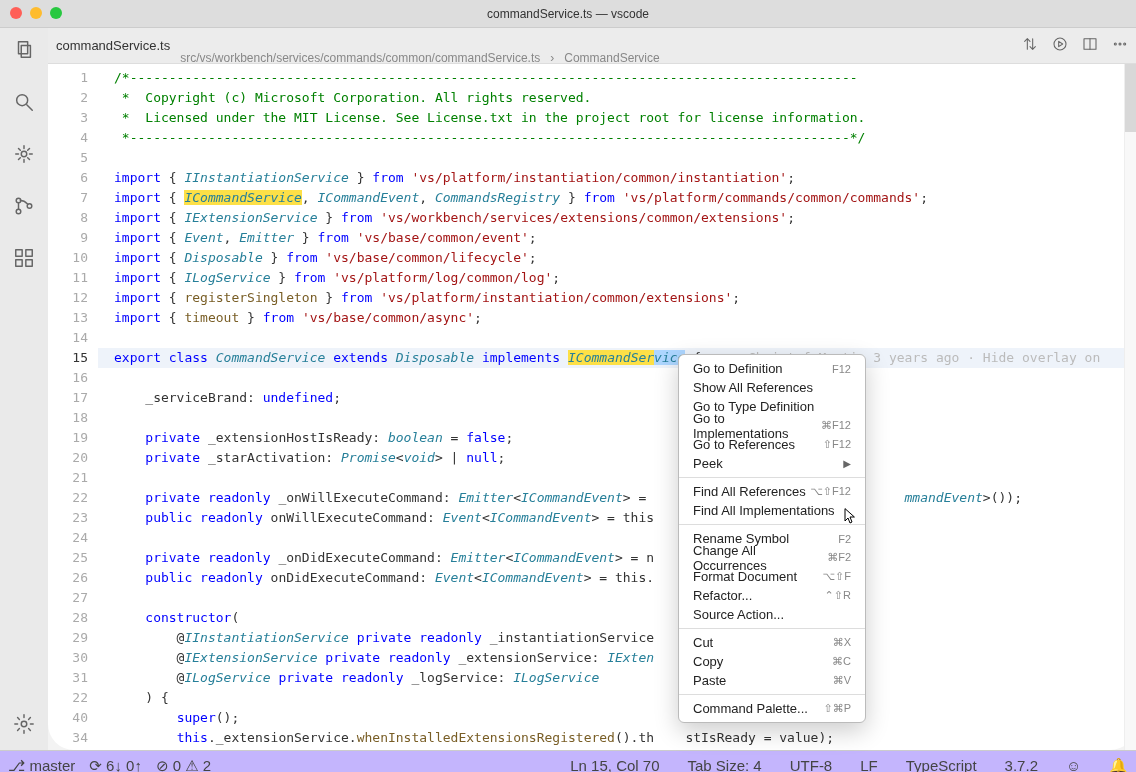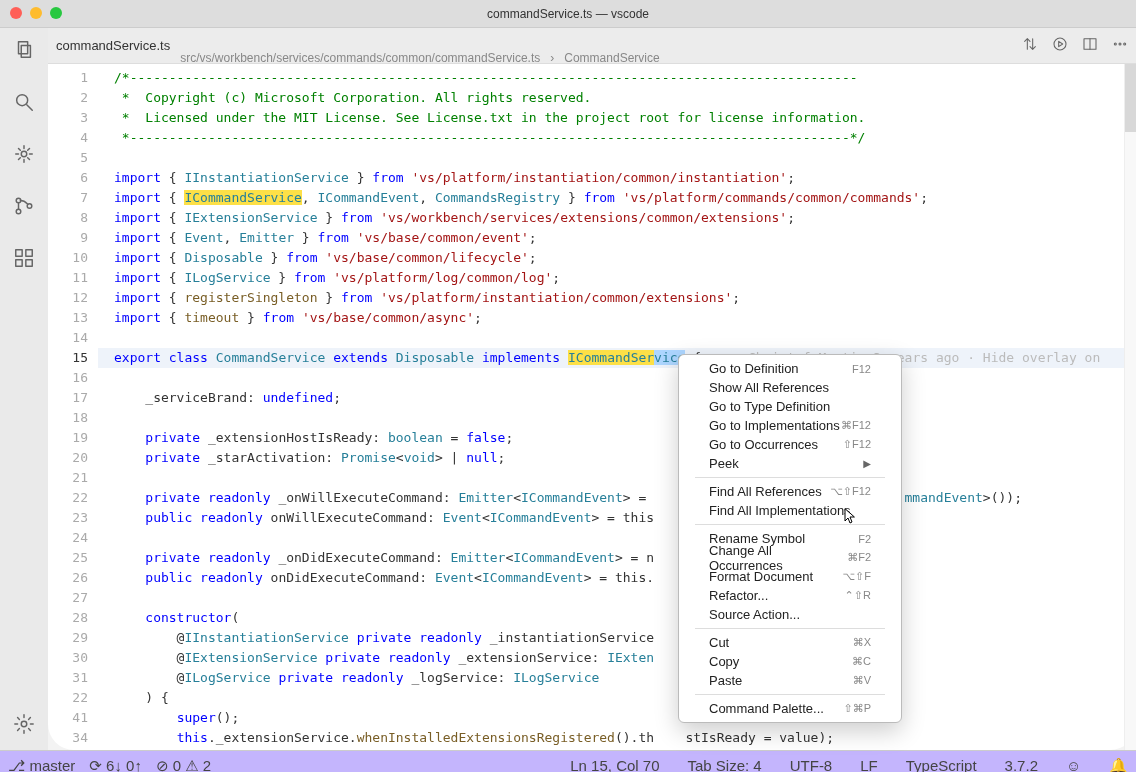--- a/index.html
+++ b/index.html
@@ -41,39 +41,39 @@
 .tabbar .right-icons span { cursor:pointer; }
 
 .code-area { flex:1; display:flex; overflow:hidden; font-family: Menlo, Consolas, monospace; font-size:13px; line-height:20px; position:relative;}
 .gutter { width:50px; text-align:right; color:#aaa; padding:4px 10px 4px 0; user-select:none;}
 .gutter div { height:20px; }
 .gutter .cur { color:#333; font-weight:500; }
 .code { flex:1; padding:4px 0; color:#333; white-space:pre; }
 .code .ln { height:20px; padding-left:16px; padding-right:8px; }
 .code .ln.cur { background:#eef3fa; }
 .k { color:#0000ff; } 
-.t { color:#267f99; } 
+.t { color:#267f99;font-style:italic; } 
 .s { color:#a31515; } 
 .c { color:#008000; } 
 .fn { color:#795e26; }
 .hl { background:#fde047; }
 .sel { background:#add6ff; }
 .blame { color:#bbb; font-style:normal; }
 .lit { color:#0000ff; }
 
 .minimap {
   position:absolute; right:0; top:0; width:12px; height:100%;
   background:#f8f8f8; border-left:1px solid #eee;
 }
 .minimap .thumb { position:absolute; left:0; width:12px; background:#c8c8c8aa; top:0; height:68px; }
 
 .context-menu {
-  position:absolute; left:678px; top:354px; width:224px;
+  position:absolute; left:678px; top:354px; width:188px;
   background:#fff; border:1px solid #bbb; border-radius:6px;
-  box-shadow:0 8px 24px rgba(0,0,0,0.2); padding:4px 16px; z-index:50;
+  box-shadow:0 8px 24px rgba(0,0,0,0.2); padding:4px 0; z-index:50;
   font-size:13px;
 }
 .context-menu .item { display:flex; align-items:center; height:19px; padding:0 14px; cursor:default; }
 .context-menu .label { flex:1; color:#222; }
 .context-menu .shortcut { color:#888; font-size:11px; }
 .context-menu .sep { height:1px; background:#ddd; margin:4px 0; }
 .context-menu .arrow { color:#666; font-size:10px; }
 
 .statusbar {
   height:31px; background:#c4b5fd; display:flex; align-items:center;
@@ -195,21 +195,21 @@
           <div>23</div>
           <div>24</div>
           <div>25</div>
           <div>26</div>
           <div>27</div>
           <div>28</div>
           <div>29</div>
           <div>30</div>
           <div>31</div>
           <div>22</div>
-          <div>41</div>
+          <div>40</div>
           <div>34</div>
           <div>35</div>
         </div>
       <div class="code" id="code"><div class="ln"><span class="c">/*---------------------------------------------------------------------------------------------</span></div><div class="ln"><span class="c"> *  Copyright (c) Microsoft Corporation. All rights reserved.</span></div><div class="ln"><span class="c"> *  Licensed under the MIT License. See License.txt in the project root for license information.</span></div><div class="ln"><span class="c"> *--------------------------------------------------------------------------------------------*/</span></div><div class="ln">&nbsp;</div><div class="ln"><span class="k">import</span> { <span class="t">IInstantiationService</span> } <span class="k">from</span> <span class="s">'vs/platform/instantiation/common/instantiation'</span>;</div><div class="ln"><span class="k">import</span> { <span class="hl"><span class="t">ICommandService</span></span>, <span class="t">ICommandEvent</span>, <span class="t">CommandsRegistry</span> } <span class="k">from</span> <span class="s">'vs/platform/commands/common/commands'</span>;</div><div class="ln"><span class="k">import</span> { <span class="t">IExtensionService</span> } <span class="k">from</span> <span class="s">'vs/workbench/services/extensions/common/extensions'</span>;</div><div class="ln"><span class="k">import</span> { <span class="t">Event</span>, <span class="t">Emitter</span> } <span class="k">from</span> <span class="s">'vs/base/common/event'</span>;</div><div class="ln"><span class="k">import</span> { <span class="t">Disposable</span> } <span class="k">from</span> <span class="s">'vs/base/common/lifecycle'</span>;</div><div class="ln"><span class="k">import</span> { <span class="t">ILogService</span> } <span class="k">from</span> <span class="s">'vs/platform/log/common/log'</span>;</div><div class="ln"><span class="k">import</span> { <span class="fn">registerSingleton</span> } <span class="k">from</span> <span class="s">'vs/platform/instantiation/common/extensions'</span>;</div><div class="ln"><span class="k">import</span> { <span class="fn">timeout</span> } <span class="k">from</span> <span class="s">'vs/base/common/async'</span>;</div><div class="ln">&nbsp;</div><div class="ln cur"><span class="k">export</span> <span class="k">class</span> <span class="t">CommandService</span> <span class="k">extends</span> <span class="t">Disposable</span> <span class="k">implements</span> <span class="hl"><span class="t">ICommandSer</span></span><span class="sel"><span class="t">vice</span></span> {      <span class="blame">Christof Marti, 3 years ago · Hide overlay on </span></div><div class="ln">&nbsp;</div><div class="ln">    _serviceBrand: <span class="k">undefined</span>;</div><div class="ln">&nbsp;</div><div class="ln">    <span class="k">private</span> _extensionHostIsReady: <span class="t">boolean</span> = <span class="lit">false</span>;</div><div class="ln">    <span class="k">private</span> _starActivation: <span class="t">Promise</span>&lt;<span class="t">void</span>&gt; | <span class="lit">null</span>;</div><div class="ln">&nbsp;</div><div class="ln">    <span class="k">private</span> <span class="k">readonly</span> _onWillExecuteCommand: <span class="t">Emitter</span>&lt;<span class="t">ICommandEvent</span>&gt; =                                 <span class="t">mmandEvent</span>&gt;());</div><div class="ln">    <span class="k">public</span> <span class="k">readonly</span> onWillExecuteCommand: <span class="t">Event</span>&lt;<span class="t">ICommandEvent</span>&gt; = this</div><div class="ln">&nbsp;</div><div class="ln">    <span class="k">private</span> <span class="k">readonly</span> _onDidExecuteCommand: <span class="t">Emitter</span>&lt;<span class="t">ICommandEvent</span>&gt; = n</div><div class="ln">    <span class="k">public</span> <span class="k">readonly</span> onDidExecuteCommand: <span class="t">Event</span>&lt;<span class="t">ICommandEvent</span>&gt; = this.</div><div class="ln">&nbsp;</div><div class="ln">    <span class="k">constructor</span>(</div><div class="ln">        @<span class="t">IInstantiationService</span> <span class="k">private</span> <span class="k">readonly</span> _instantiationService</div><div class="ln">        @<span class="t">IExtensionService</span> <span class="k">private</span> <span class="k">readonly</span> _extensionService: <span class="t">IExten</span></div><div class="ln">        @<span class="t">ILogService</span> <span class="k">private</span> <span class="k">readonly</span> _logService: <span class="t">ILogService</span></div><div class="ln">    ) {</div><div class="ln">        <span class="k">super</span>();</div><div class="ln">        <span class="k">this</span>._extensionService.<span class="fn">whenInstalledExtensionsRegistered</span>().th    stIsReady = value);</div><div class="ln">        . starActivation = :</div></div>
       <div class="minimap">
         <div class="thumb"></div>
       </div>
     </div>
   </div>
 </div>
@@ -223,21 +223,21 @@
       <span class="label">Show All References</span>
     </div>
     <div class="item">
       <span class="label">Go to Type Definition</span>
     </div>
     <div class="item">
       <span class="label">Go to Implementations</span>
       <span class="shortcut">⌘F12</span>
     </div>
     <div class="item">
-      <span class="label">Go to Occurrences</span>
+      <span class="label">Go to References</span>
       <span class="shortcut">⇧F12</span>
     </div>
     <div class="item">
       <span class="label">Peek</span>
       <span class="arrow">▶</span>
     </div>
     <div class="sep"></div>
     <div class="item">
       <span class="label">Find All References</span>
       <span class="shortcut">⌥⇧F12</span>

